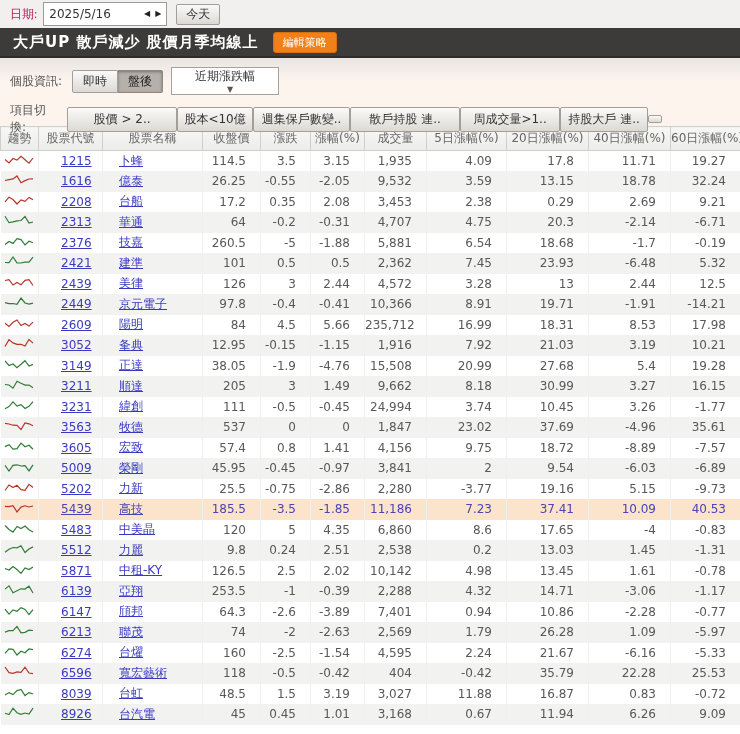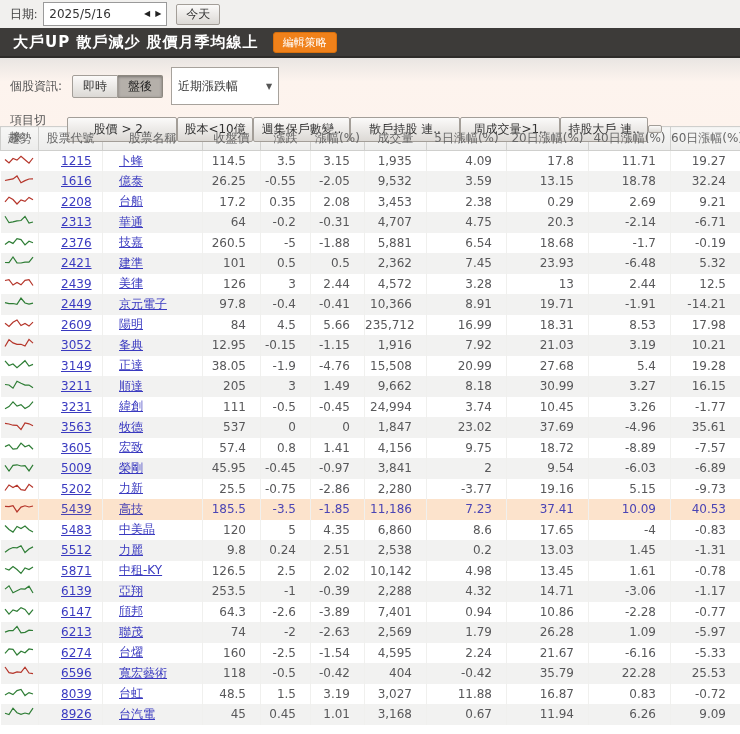--- a/index.html
+++ b/index.html
@@ -3,21 +3,21 @@
 <meta charset="utf-8">
 <style>
   * { box-sizing: border-box; margin: 0; padding: 0; }
   html,body { width:740px; height:734px; }
   body {
     font-family: "DejaVu Sans", "Liberation Sans", sans-serif;
     background:#fff; color:#333; overflow:hidden; font-size:12px;
   }
   
   .topbar { height:28px; background:#f1f0ee; display:flex; align-items:center; padding-left:10px; }
-  .date-label { font-size:12px; color:#404040; margin-right:6px;font-family:Liberation Serif, serif; }
+  .date-label { font-size:12px; color:#be185d; margin-right:6px;font-family:Liberation Serif, serif; }
   .date-box { width:124px; height:20px; background:#fff; border:1px solid #9a9a9a;
     display:flex; align-items:center; justify-content:space-between; padding:11px 5px; }
   .date-box .val { font-size:12px; color:#333; }
   .date-arrows { display:flex; gap:5px; }
   .date-arrows span { font-size:8px; color:#222; cursor:pointer; line-height:18px; }
   .btn { display:inline-block; border:1px solid #a39e98; border-radius:2px;
     background:linear-gradient(#fbfaf9,#dcd9d5); font-size:12px; color:#333;
     padding:2px 10px; text-align:center; cursor:pointer; }
   .today-btn { margin-left:9px; padding:1px 9px; }
   
@@ -29,22 +29,22 @@
   
   .controls { height:68px; background:linear-gradient(#e9e5e2 0%, #fdf4ee 35%, #fdf3ed 100%);
     padding:9px 0 0 10px; }
   .ctrl-row { display:flex; align-items:center; margin-bottom:7px; }
   .ctrl-label { font-size:12px; color:#555; margin-right:10px; }
   .seg-btn { padding:2px 10px; border-radius:2px 0 0 2px; }
   .seg-btn + .seg-btn { border-radius:0 2px 2px 0; border-left:none; }
   .seg-btn.active { background:#b5b0aa; color:#1d1d1d; border-color:#8d8880;
     box-shadow:inset 0 1px 3px rgba(0,0,0,.35); }
   .range-select { margin-left:8px; background:#fff; border:1px solid #a7a29c;
-    height:38px; display:flex; align-items:center; padding:0 6px; min-width:108px;
-    justify-content:space-between; cursor:pointer; }
+    height:28px; display:flex; align-items:center; padding:0 6px; min-width:108px;
+    justify-content:space-between; cursor:pointer;flex-direction:column; }
   .range-select .chev { font-size:8px; color:#555; margin-left:10px; }
   .filters { display:flex; align-items:center; width:744px; overflow:hidden; }
   .filter-btn { padding:3px 0; font-size:12px; }
   .fb0 { width:110px; } .fb1 { width:76px; } .fb2 { width:110px; }
   .fb3 { width:97px; } .fb4 { width:100px; } .fb5 { width:88px; }
   .filter-partial { width:14px; padding:3px 0; }
   
   table { border-collapse:collapse; table-layout:fixed; width:740px; }
   thead th { height:24px; background:linear-gradient(#f7f7f6,#ececeb);
     border:1px solid #cfcfcd; border-left:none; font-size:12px; font-weight:normal;

